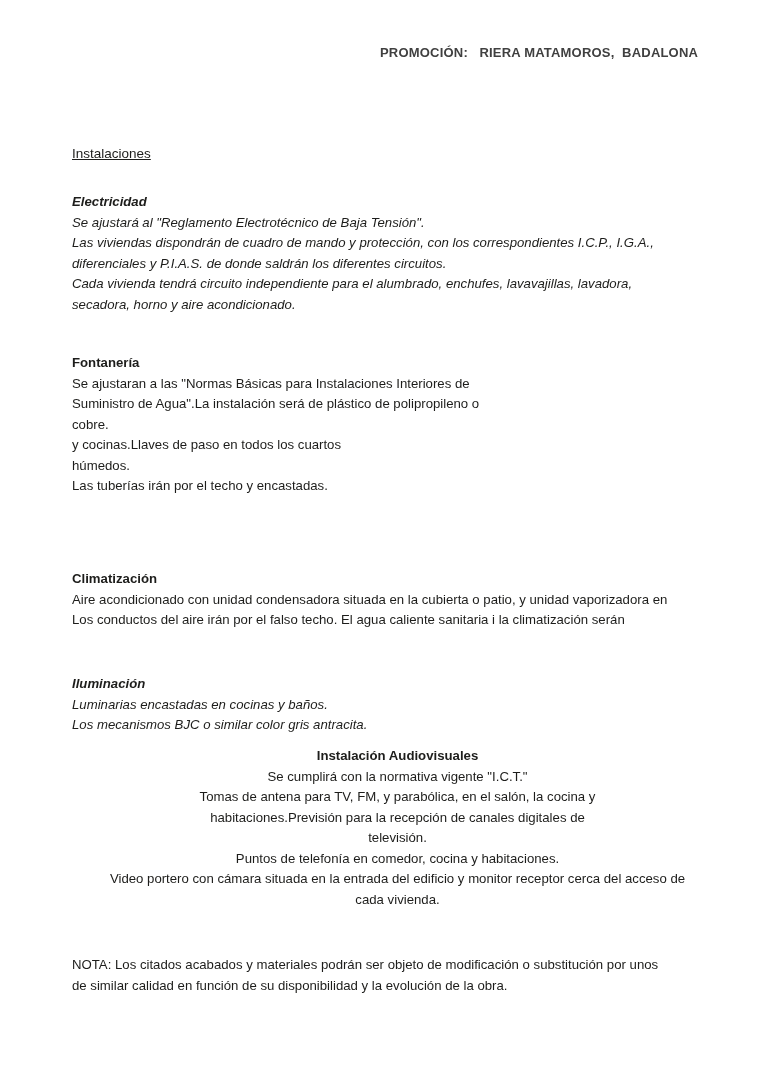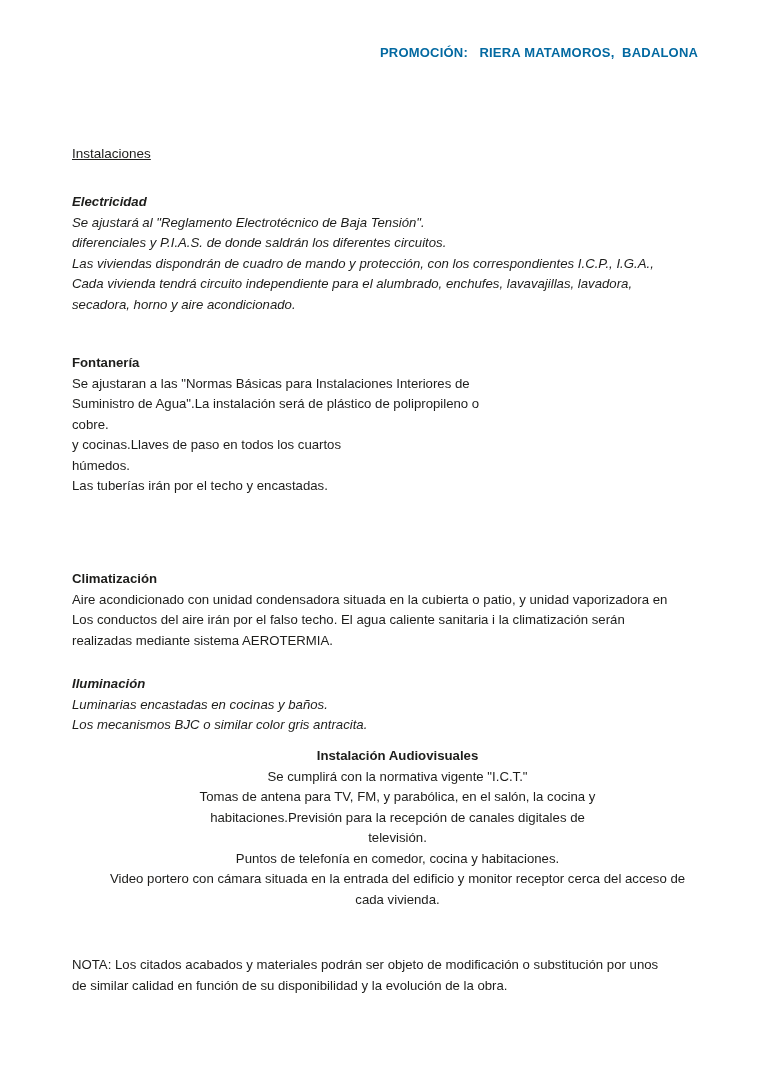--- a/index.html
+++ b/index.html
@@ -53,48 +53,47 @@
   .sec-climatizacion  { top: 541px; margin-top: 28px; }
   .sec-iluminacion    { top: 674px; font-style: italic; }
   .sec-audiovisuales  { top: 746px; text-align: center; }
   .note-block         { top: 955px; }
 </style>
 </head>
 <body>
 
 <div class="page">
 
-  <div class="promo-header" style="color:#0369a1">PROMOCIÓN:   RIERA MATAMOROS,  BADALONA</div>
+  <div class="promo-header" style="color:#404040">PROMOCIÓN:   RIERA MATAMOROS,  BADALONA</div>
 
   <div class="doc-title">Instalaciones</div>
 
   <div class="section sec-electricidad">
     <div class="heading">Electricidad</div>
     <div class="line">Se ajustará al "Reglamento Electrotécnico de Baja Tensión".</div>
+    <div class="line">Las viviendas dispondrán de cuadro de mando y protección, con los correspondientes I.C.P., I.G.A.,</div>
     <div class="line">diferenciales y P.I.A.S. de donde saldrán los diferentes circuitos.</div>
-    <div class="line">Las viviendas dispondrán de cuadro de mando y protección, con los correspondientes I.C.P., I.G.A.,</div>
     <div class="line">Cada vivienda tendrá circuito independiente para el alumbrado, enchufes, lavavajillas, lavadora,</div>
     <div class="line">secadora, horno y aire acondicionado.</div>
   </div>
 
   <div class="section sec-fontaneria">
     <div class="heading">Fontanería</div>
     <div class="line">Se ajustaran a las "Normas Básicas para Instalaciones Interiores de</div>
     <div class="line">Suministro de Agua".La instalación será de plástico de polipropileno o</div>
     <div class="line">cobre.</div>
     <div class="line">y cocinas.Llaves de paso en todos los cuartos</div>
     <div class="line">húmedos.</div>
     <div class="line">Las tuberías irán por el techo y encastadas.</div>
   </div>
 
   <div class="section sec-climatizacion">
     <div class="heading">Climatización</div>
     <div class="line">Aire acondicionado con unidad condensadora situada en la cubierta o patio, y unidad vaporizadora en</div>
     <div class="line">Los conductos del aire irán por el falso techo. El agua caliente sanitaria i la climatización serán</div>
-    <div class="line">realizadas mediante sistema AEROTERMIA.</div>
   </div>
 
   <div class="section sec-iluminacion">
     <div class="heading">Iluminación</div>
     <div class="line">Luminarias encastadas en cocinas y baños.</div>
     <div class="line">Los mecanismos BJC o similar color gris antracita.</div>
   </div>
 
   <div class="section sec-audiovisuales">
     <div class="heading">Instalación Audiovisuales</div>

